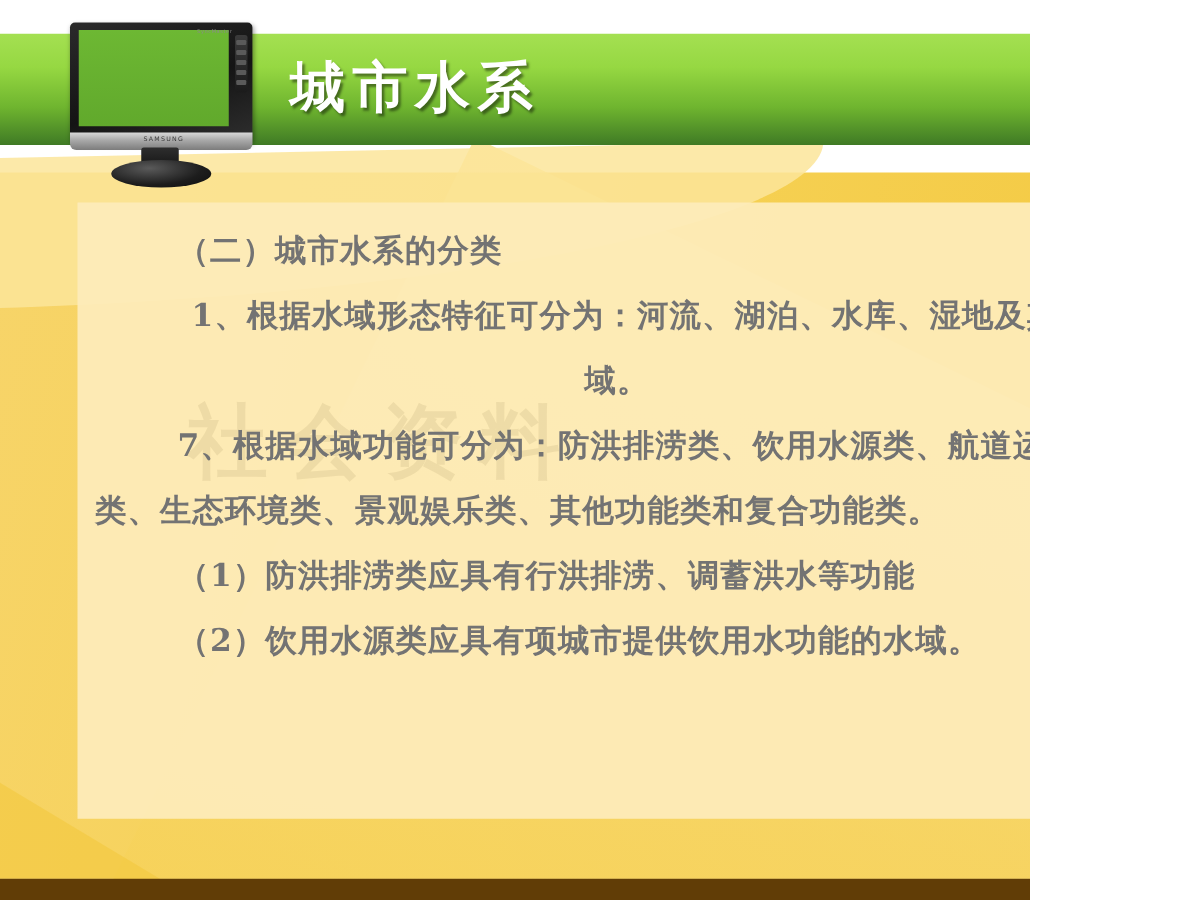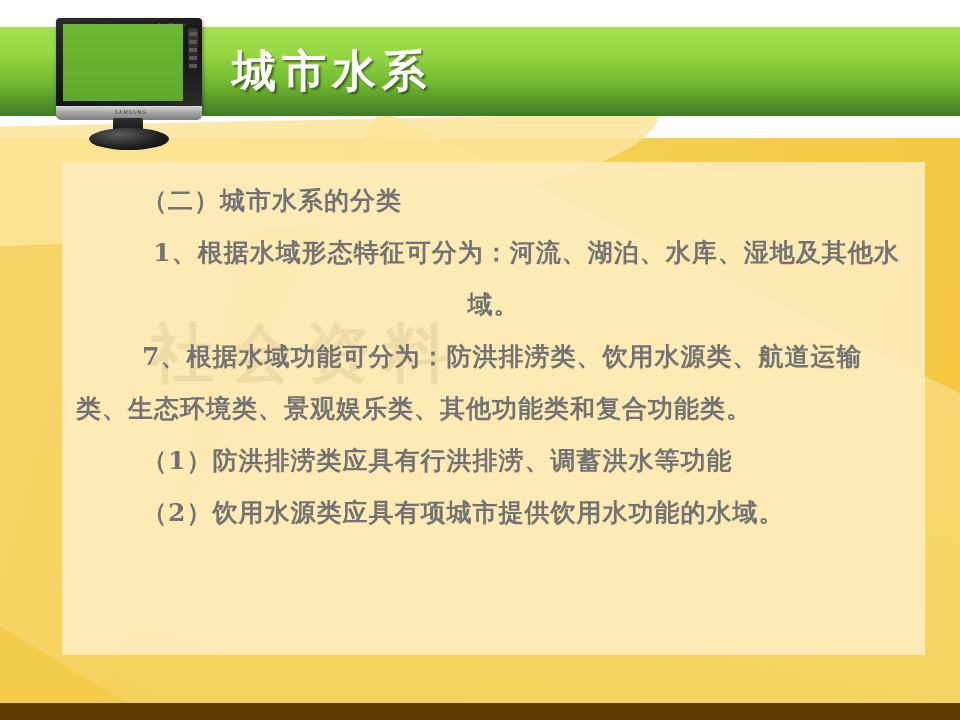--- a/index.html
+++ b/index.html
@@ -5,21 +5,21 @@
   html, body {
     margin: 0;
     padding: 0;
     background: #ffffff;
   }
   body {
     font-family: "DejaVu Sans", "Liberation Sans", sans-serif;
   }
   .slide {
     position: relative;
-    width: 960px;
+    width: 824px;
     height: 720px;
     overflow: hidden;
     background: #ffffff;
   }
 
   
   .bg-yellow {
     position: absolute;
     left: 0;
     top: 138px;

